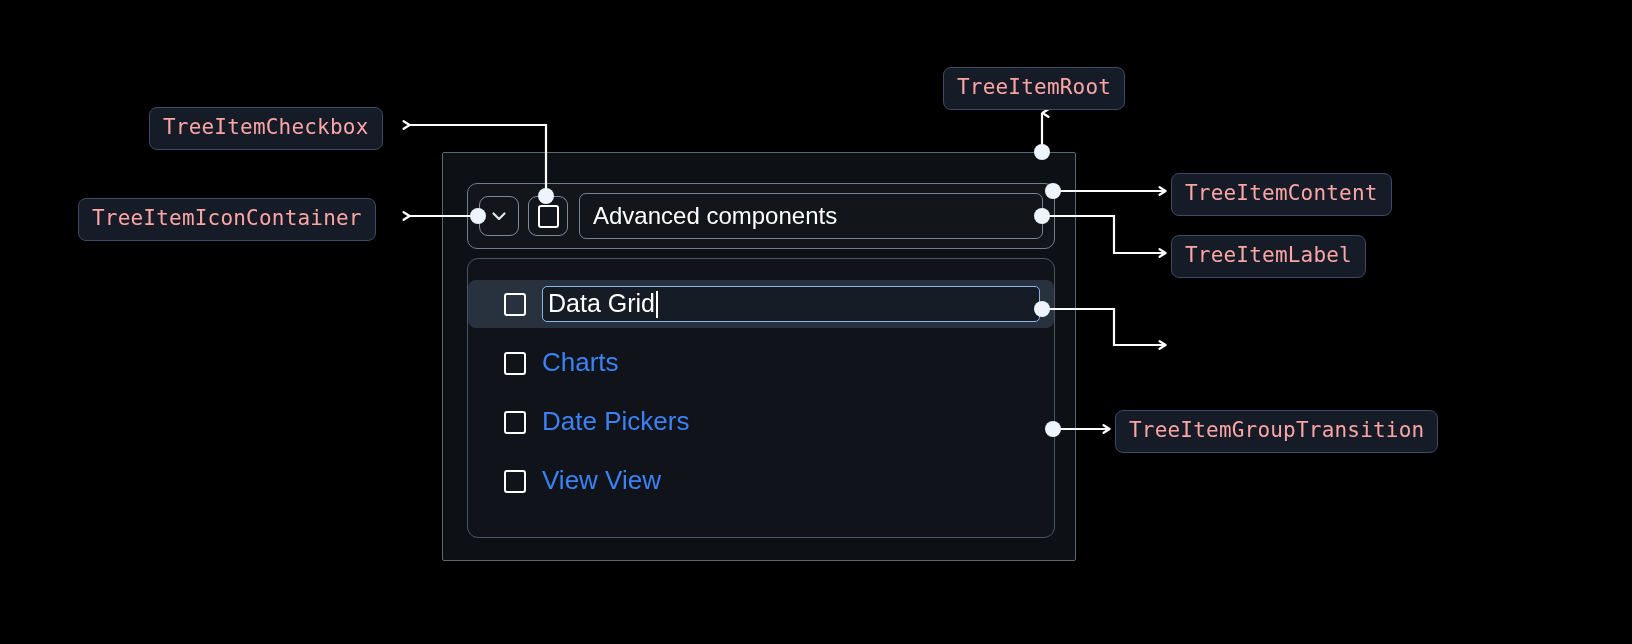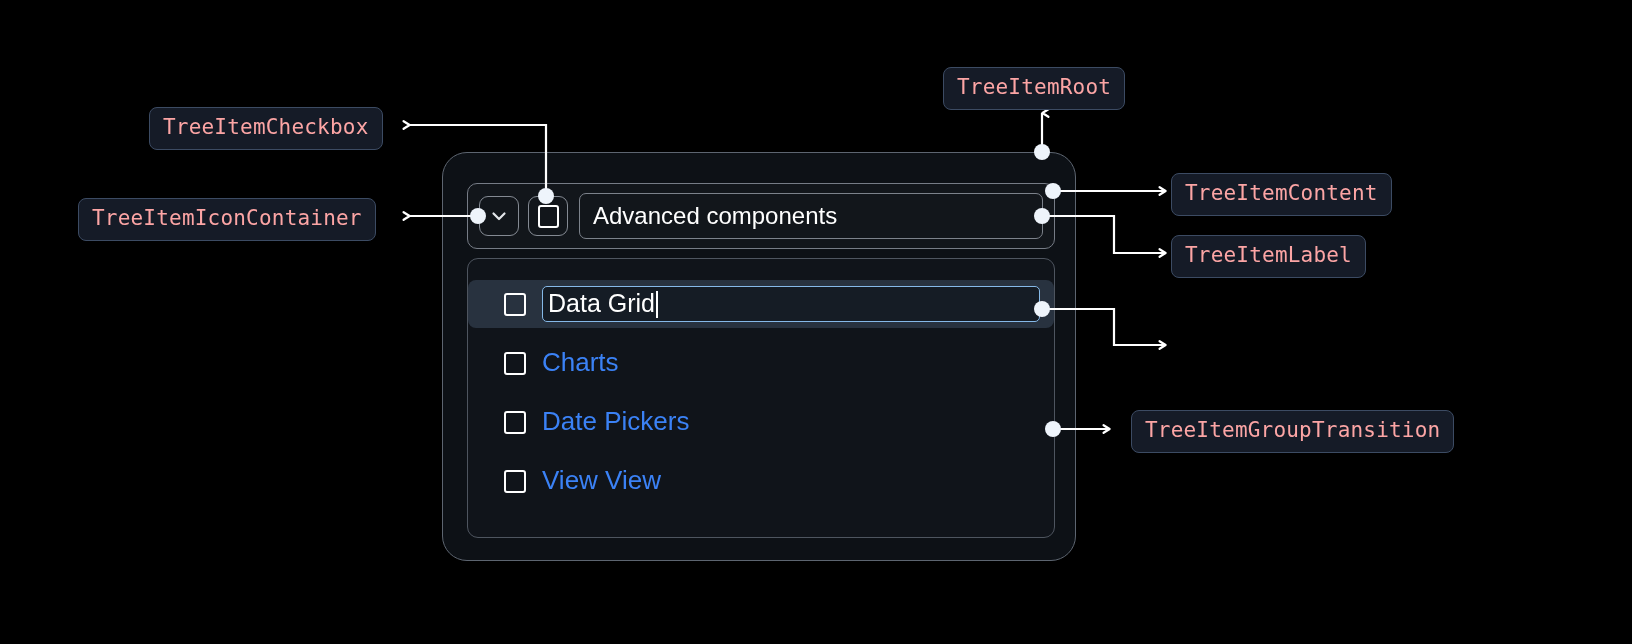--- a/index.html
+++ b/index.html
@@ -53,21 +53,21 @@
   
   #tree-root {
     position: absolute;
     left: 442px;
     top: 152px;
     width: 634px;
     height: 409px;
     box-sizing: border-box;
     background: #0d1116;
     border: 1.5px solid #5d6570;
-    border-radius: 25px;
+    border-radius: 2px;
     z-index: 2;
   }
 
   #tree-content {
     position: absolute;
     left: 24px;
     top: 30px;
     width: 588px;
     height: 66px;
     box-sizing: border-box;
@@ -303,15 +303,15 @@
 
   <div class="badge" style="left:78px;   top:198px;">TreeItemIconContainer</div>
 
   <div class="badge" style="left:943px;  top:67px;">TreeItemRoot</div>
 
   <div class="badge" style="left:1171px; top:173px;">TreeItemContent</div>
 
   <div class="badge" style="left:1171px; top:235px;">TreeItemLabel</div>
 
 
-  <div class="badge" style="left:1115px; top:410px;margin-left:16px;">TreeItemGroupTransition</div>
+  <div class="badge" style="left:1115px; top:410px;">TreeItemGroupTransition</div>
 
 </div>
 
 </body></html>

